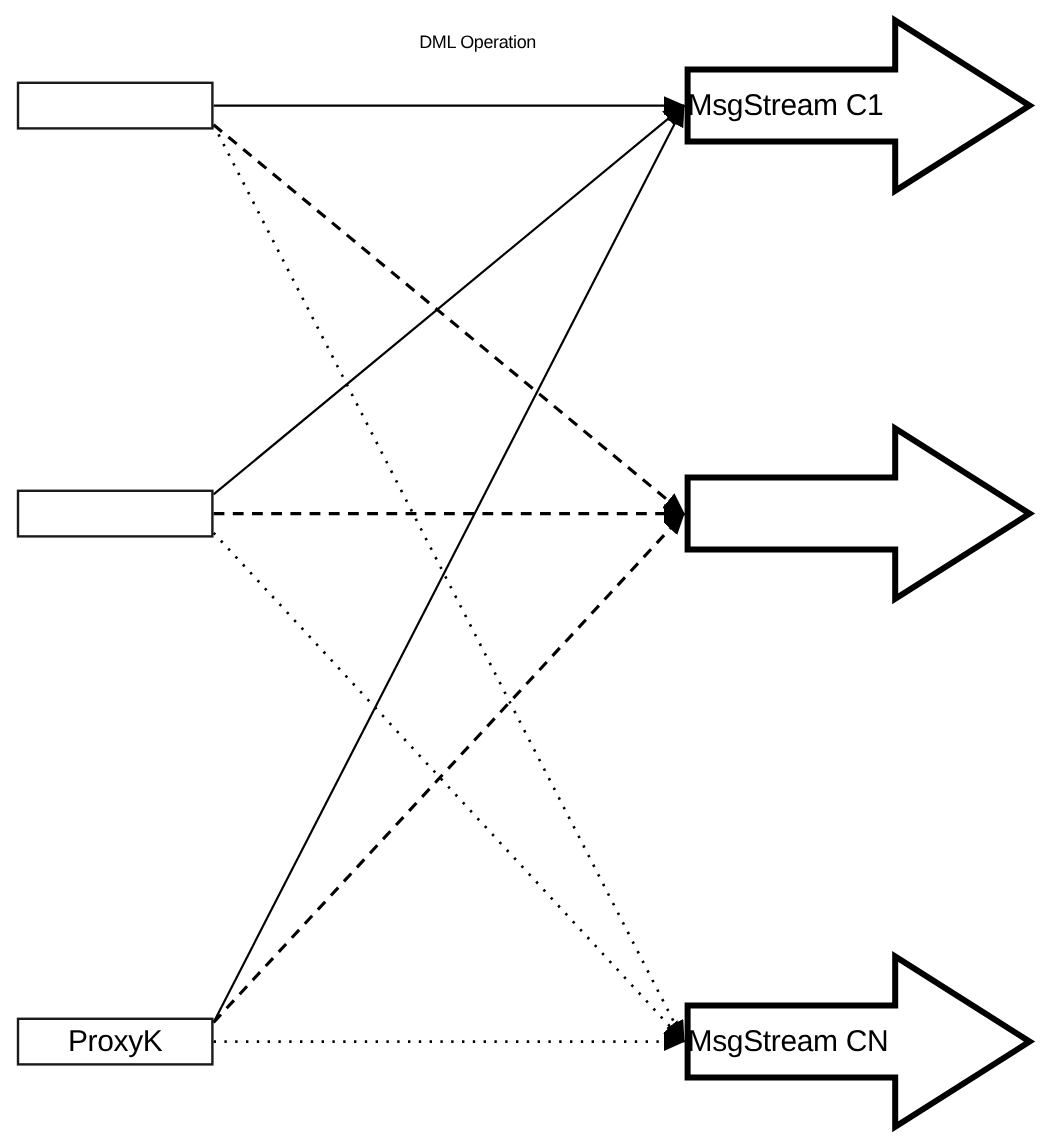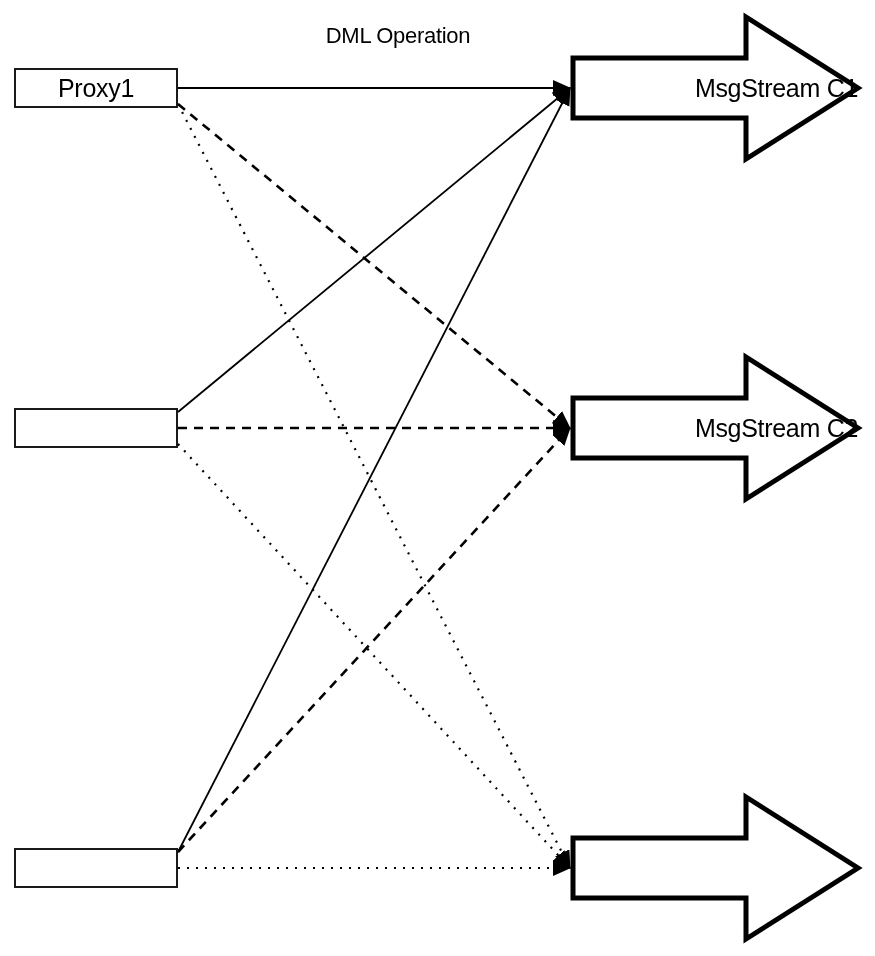--- a/index.html
+++ b/index.html
@@ -13,30 +13,30 @@
   }
   svg.diagram{position:absolute;left:0;top:0;}
   .block-arrow{fill:#ffffff;stroke:#000000;stroke-width:5;stroke-linejoin:miter;}
   .proxy-box{fill:#ffffff;stroke:#1a1a1a;stroke-width:2;}
   .edge{stroke:#000000;fill:none;}
   .edge.solid{stroke-width:1.8;}
   .edge.dashed{stroke-width:2.6;stroke-dasharray:9 7;}
   .edge.dotted{stroke-width:2.2;stroke-dasharray:2 7;}
   .title{
     position:absolute;left:276px;top:24px;width:244px;
-    text-align:center;font-size:22px;line-height:23px;
+    text-align:center;font-size:15px;line-height:23px;
     letter-spacing:-0.3px;white-space:nowrap;
   }
   .proxy-label{
     position:absolute;left:15px;width:162px;height:38px;line-height:38px;
     text-align:center;font-size:25px;letter-spacing:-0.3px;
   }
   .stream-label{
     position:absolute;left:573px;width:285px;height:60px;line-height:60px;
-    text-align:right;font-size:25px;letter-spacing:-0.3px;white-space:nowrap;
+    text-align:left;font-size:25px;letter-spacing:-0.3px;white-space:nowrap;
   }
 </style>
 </head>
 <body>
 
 <div class="canvas">
 
   <svg class="diagram" width="875" height="956" viewBox="0 0 875 956">
     <defs>
       <marker id="arrowhead" markerUnits="userSpaceOnUse" markerWidth="20" markerHeight="18" refX="17" refY="8" orient="auto">
@@ -66,18 +66,18 @@
       <rect class="proxy-box" x="15" y="69" width="162" height="38"></rect>
       <rect class="proxy-box" x="15" y="409" width="162" height="38"></rect>
       <rect class="proxy-box" x="15" y="849" width="162" height="38"></rect>
     </g>
   </svg>
 
   <div class="title">
     <div>DML Operation</div>
   </div>
 
-  <div class="proxy-label" style="top:69px">Proxy1</div>
+  <div class="proxy-label" style="top:849px">ProxyK</div>
 
   <div class="stream-label" style="top:58px">MsgStream C1</div>
-  <div class="stream-label" style="top:398px">MsgStream C2</div>
+  <div class="stream-label" style="top:838px">MsgStream CN</div>
 
 </div>
 
 </body></html>

